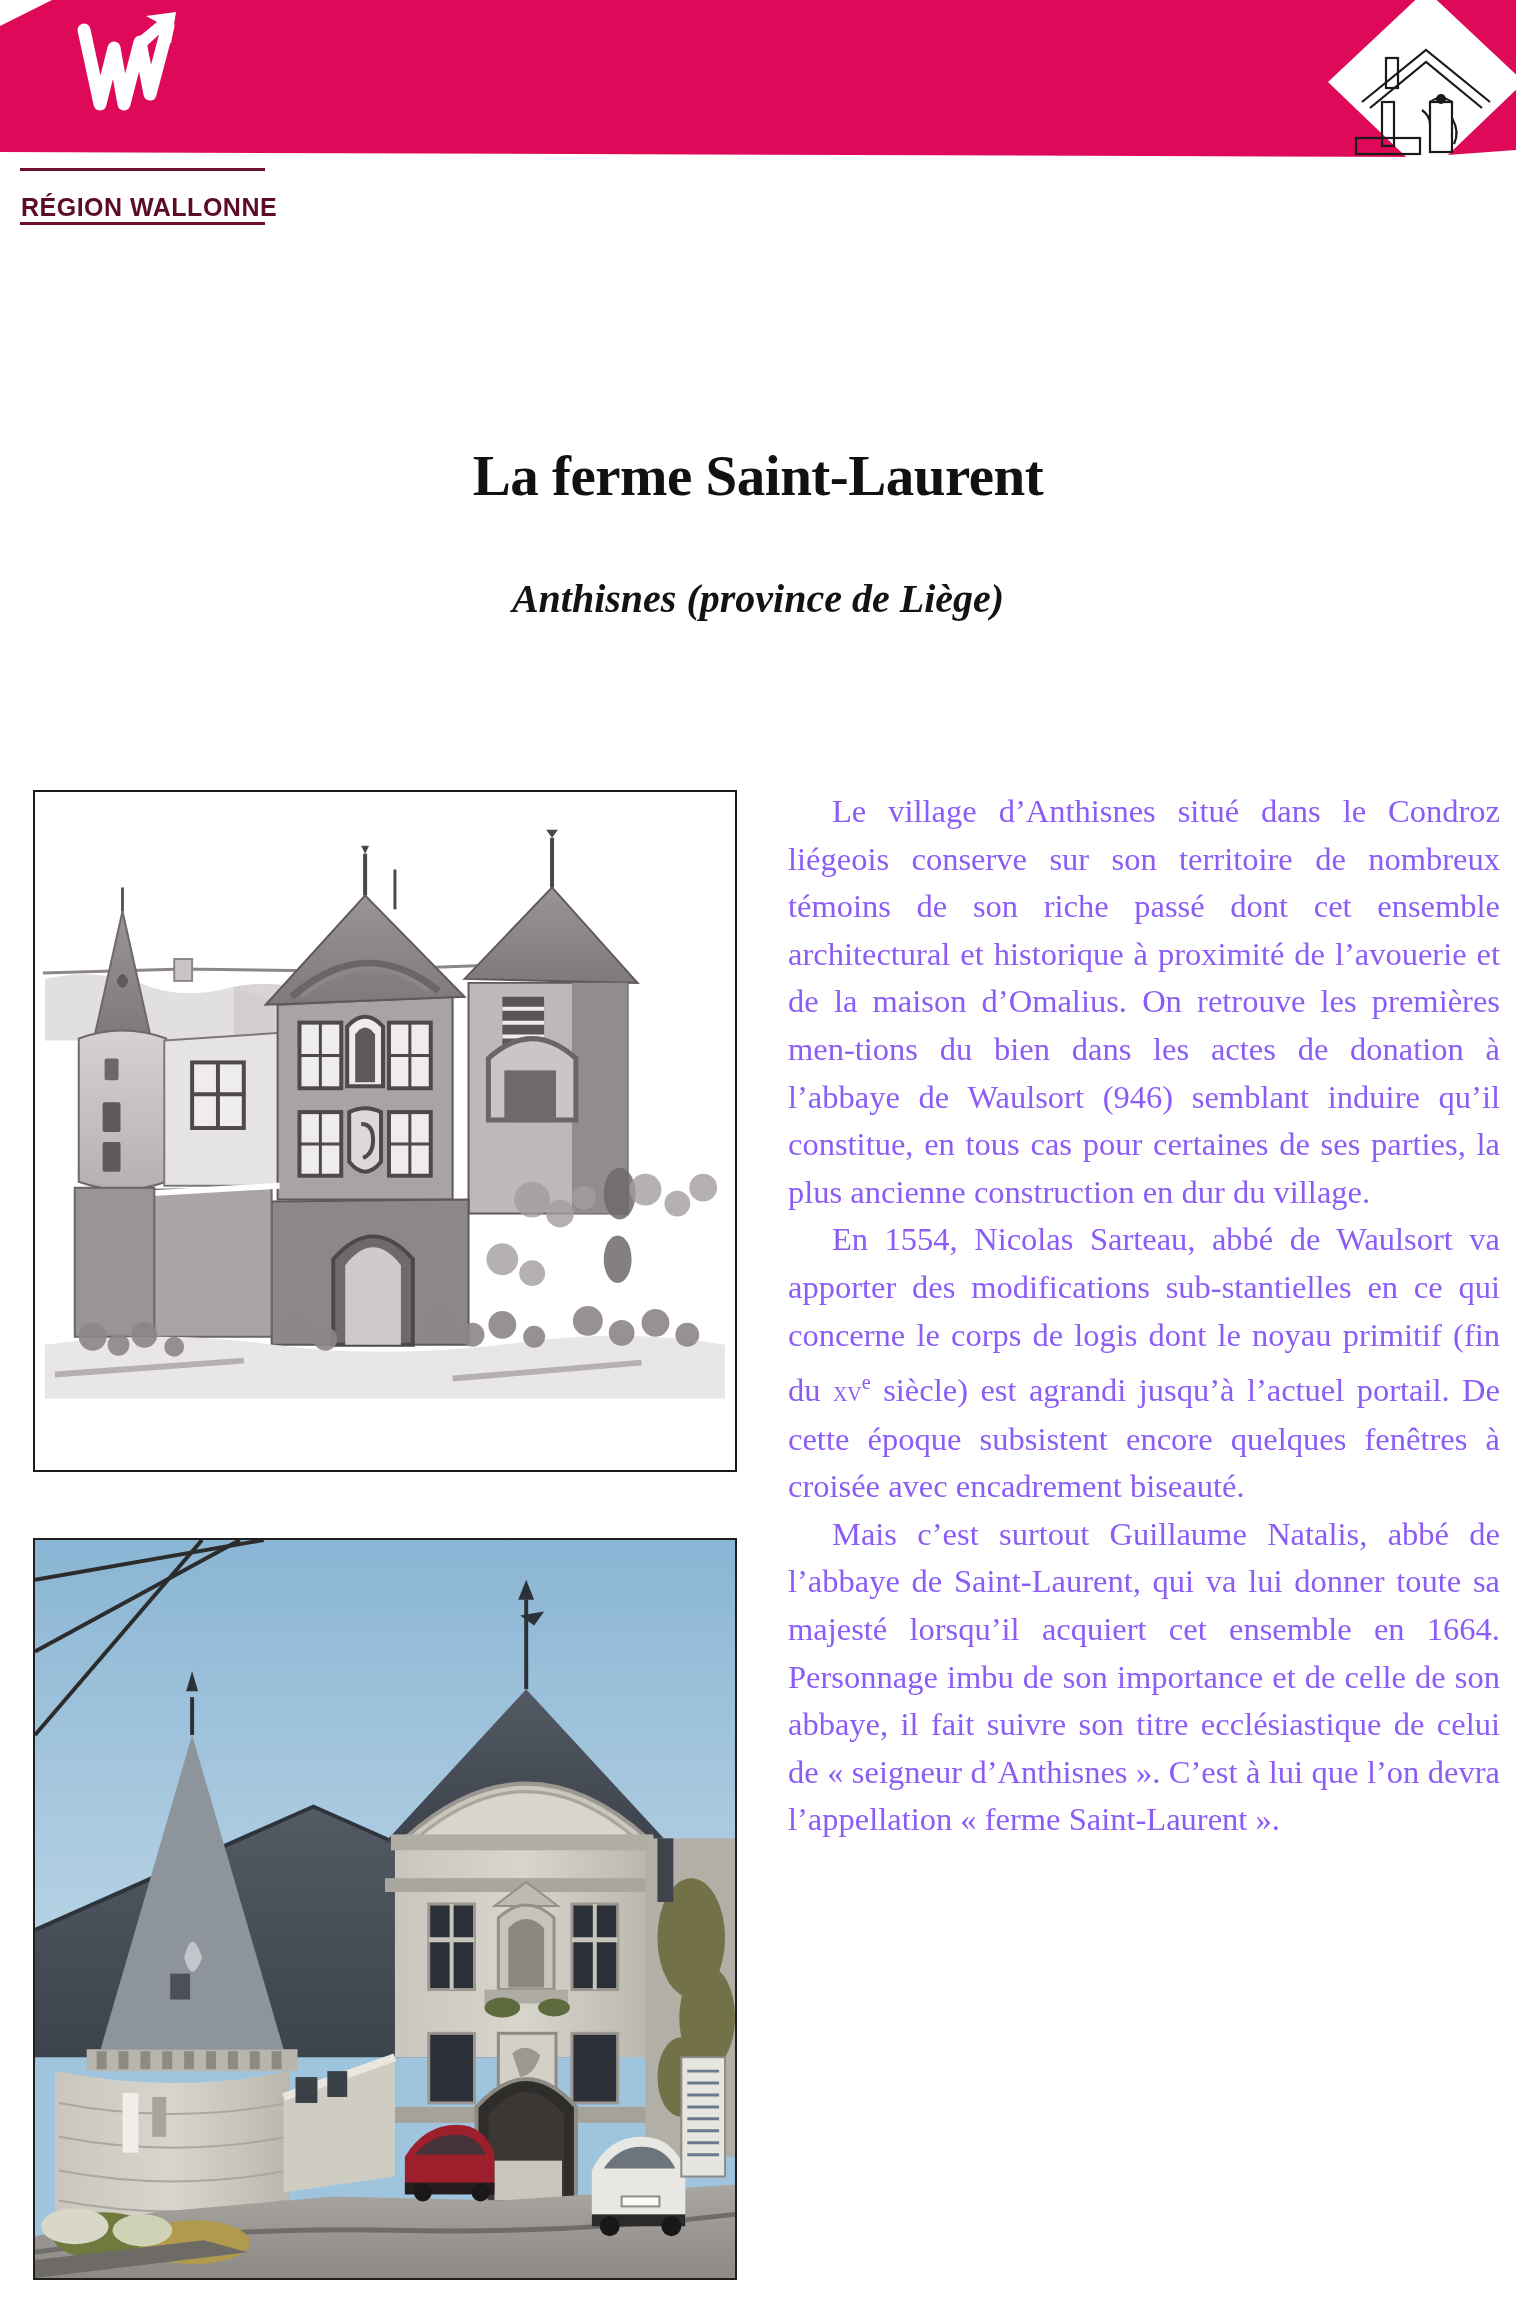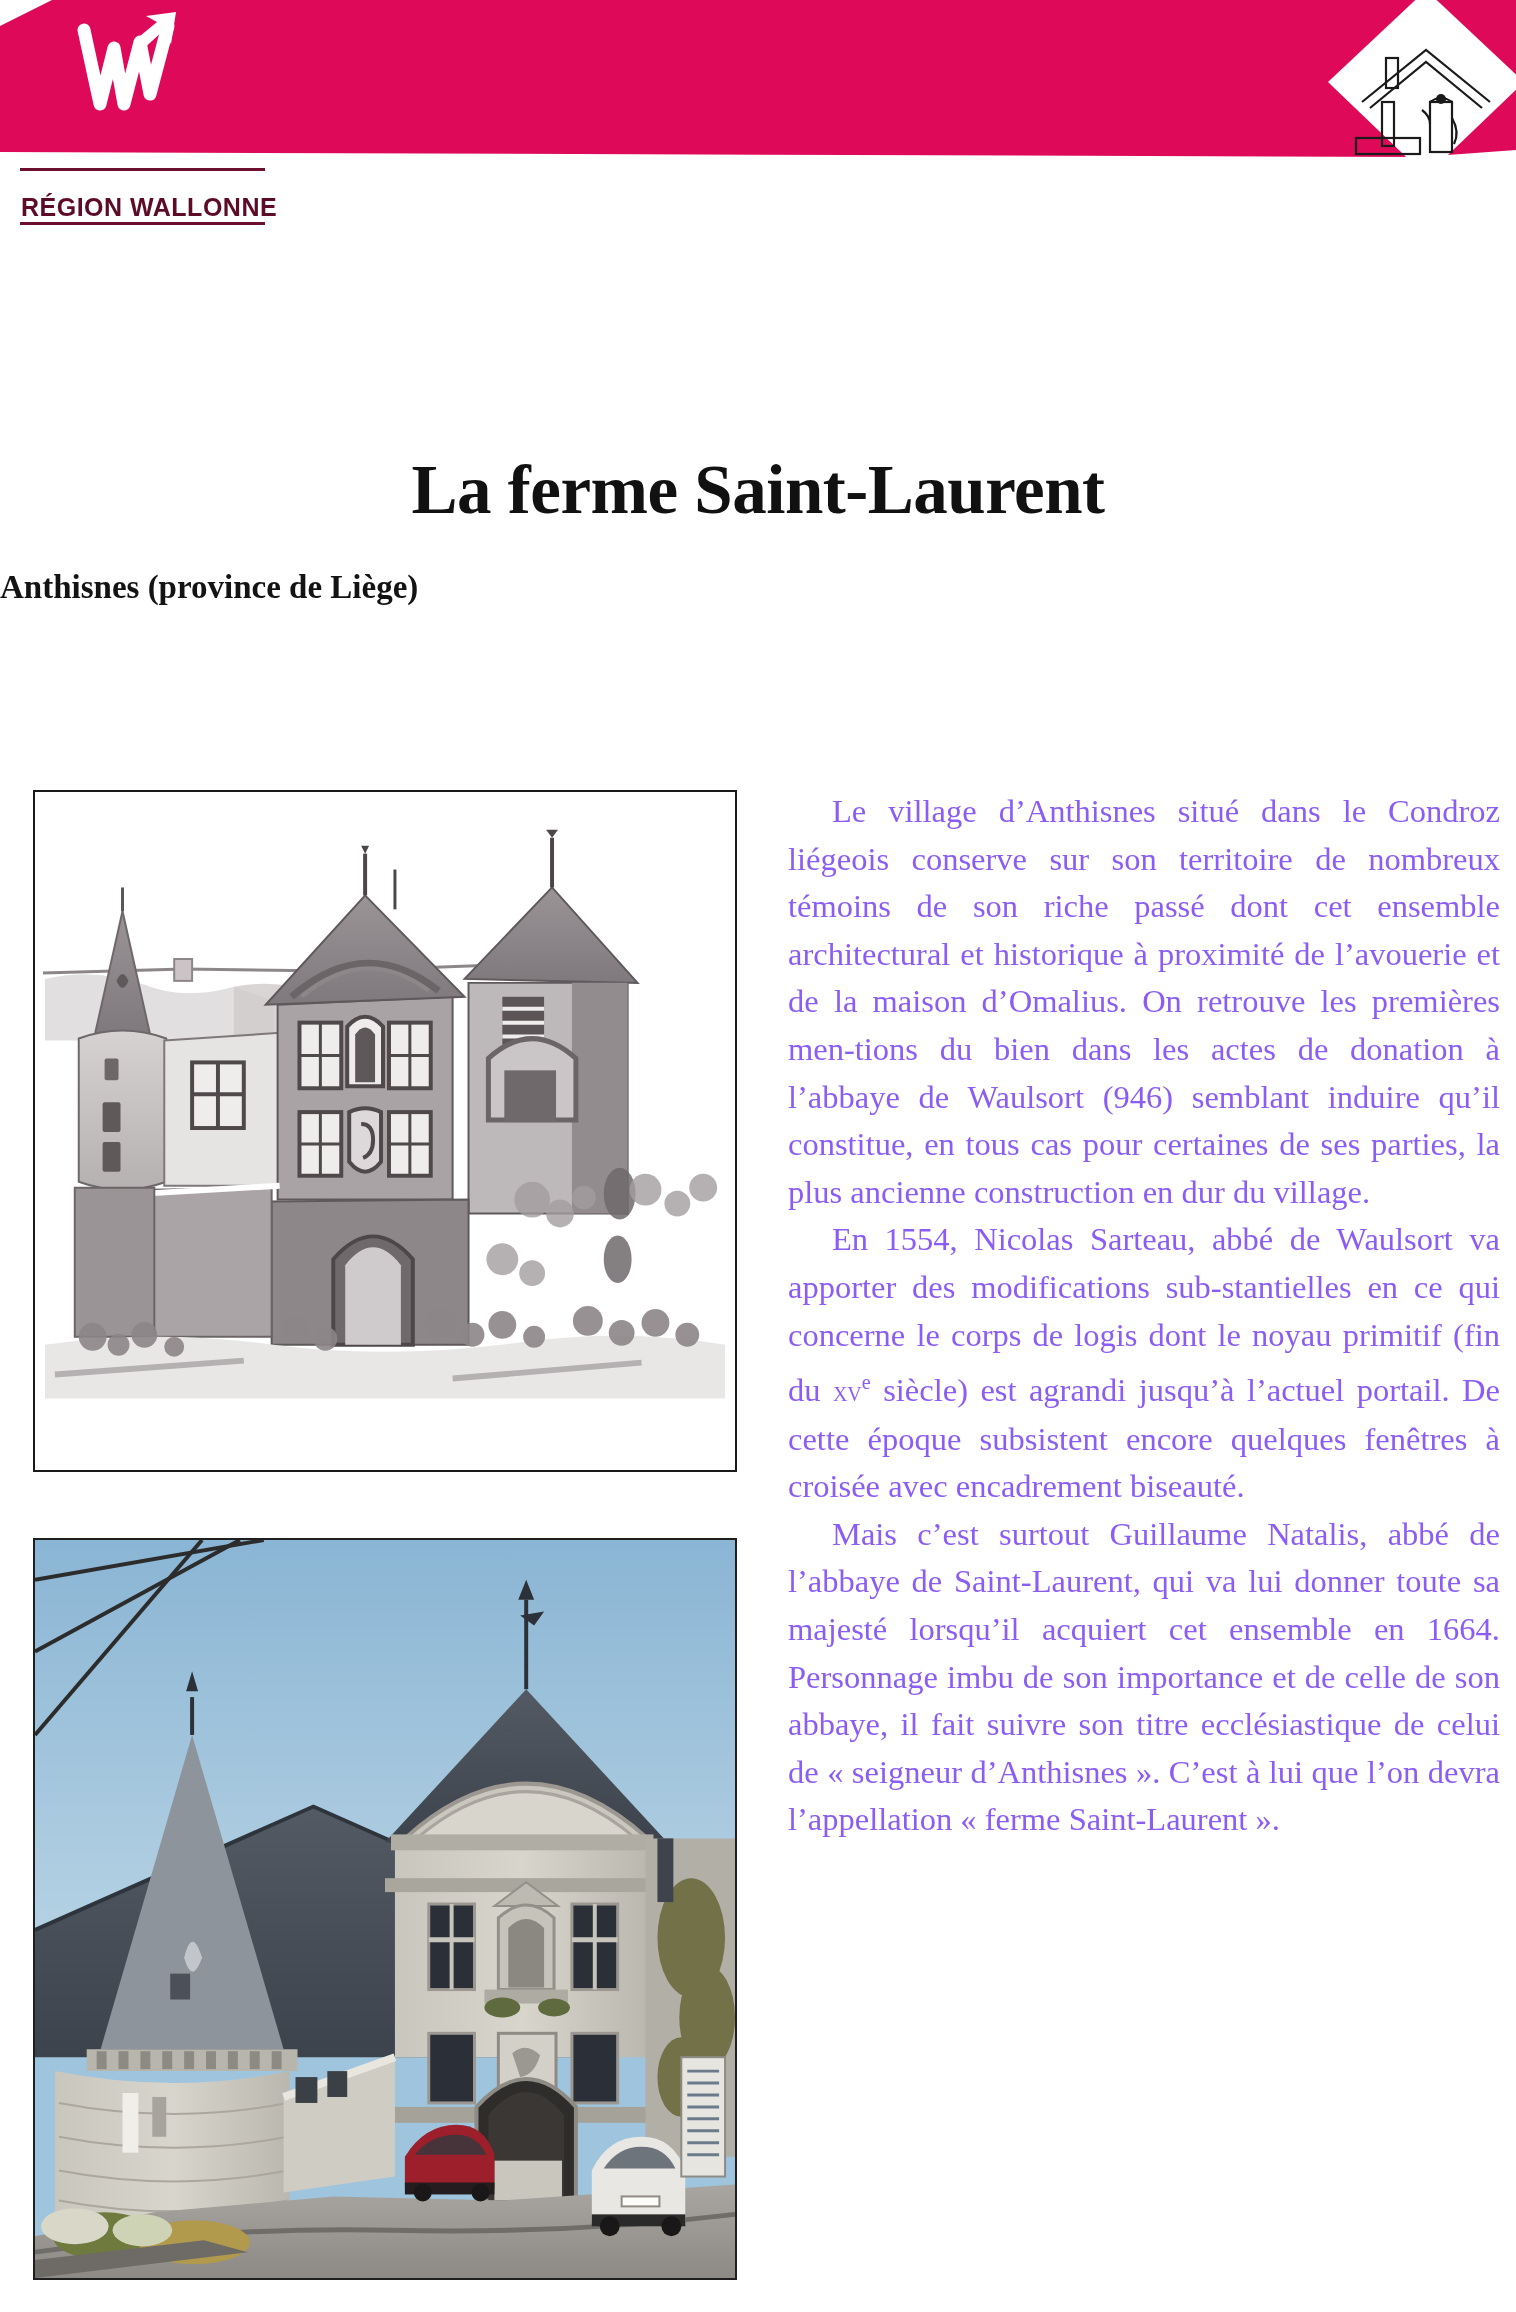--- a/index.html
+++ b/index.html
@@ -72,36 +72,37 @@
 
   
   .page-title {
     position: absolute;
     left: 0;
     top: 405px;
     width: 1516px;
     text-align: center;
     font-family: "Liberation Serif", serif;
     font-weight: bold;
-    font-size: 69px;
+    font-size: 57px;
     letter-spacing: -0.5px;
     color: #111111;
     white-space: nowrap;
   }
   .page-subtitle {
     position: absolute;
     left: 0;
     top: 542px;
     width: 1516px;
-    text-align: left;
+    text-align: center;
     font-family: "Liberation Serif", serif;
     font-weight: bold;
-    font-size: 33px;
+    font-size: 40px;
     color: #131313;
     white-space: nowrap;
+    font-style: italic;
   }
 
   
   .figure-engraving {
     position: absolute;
     left: 33px;
     top: 790px;
     width: 704px;
     height: 682px;
     border: 2px solid #1a1a1a;

